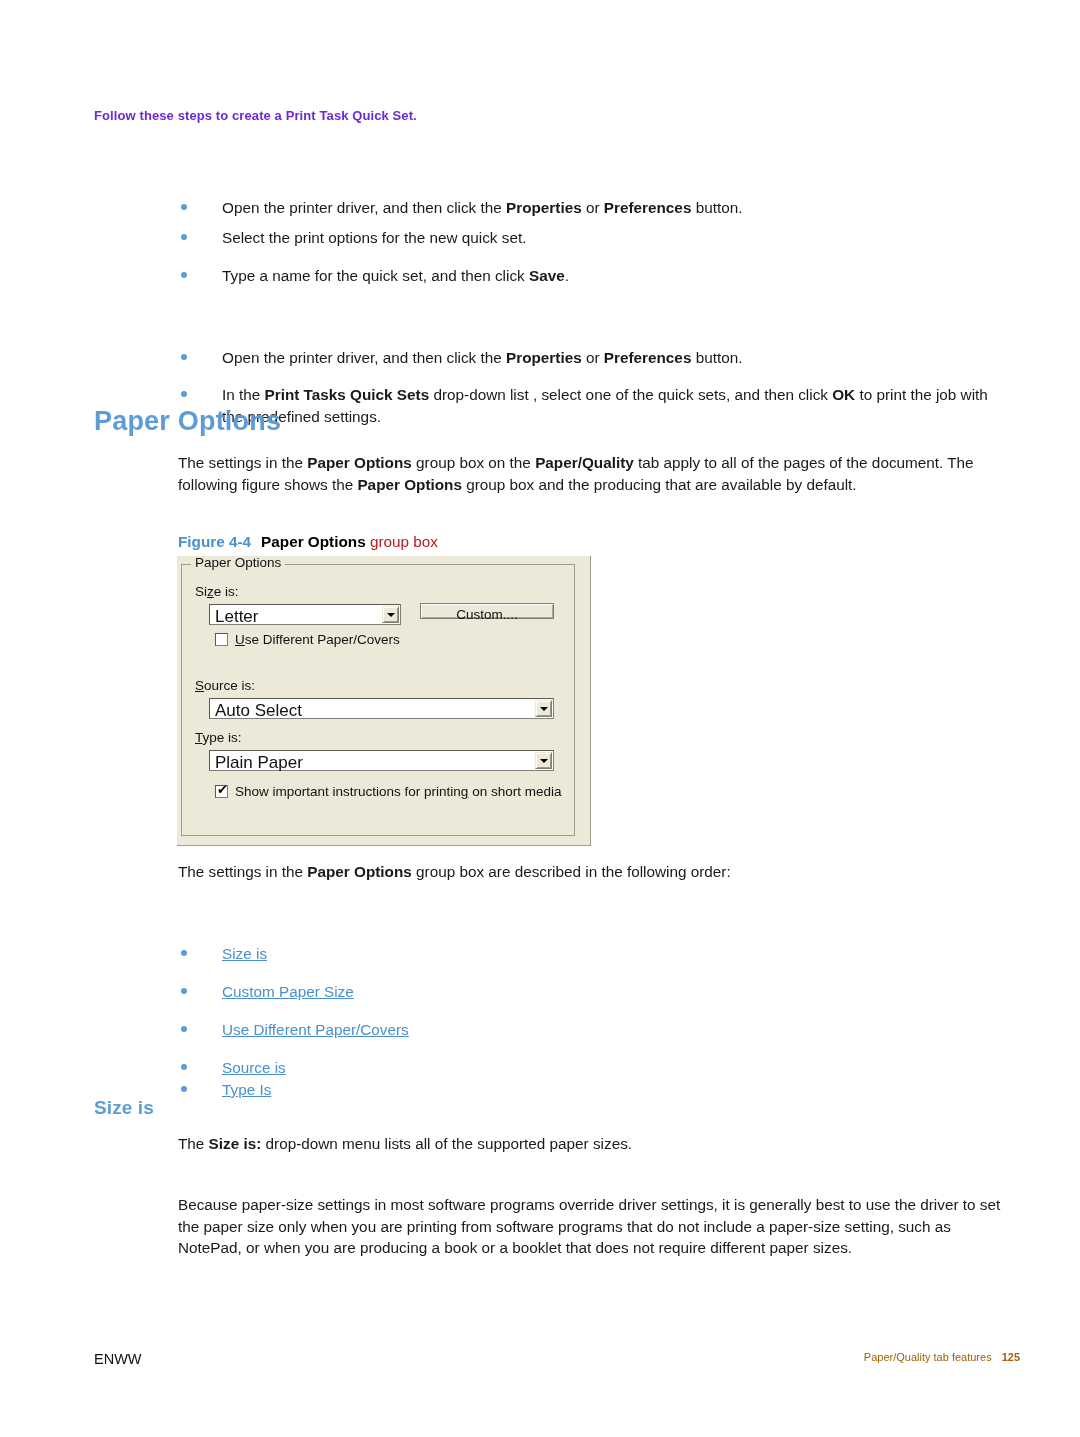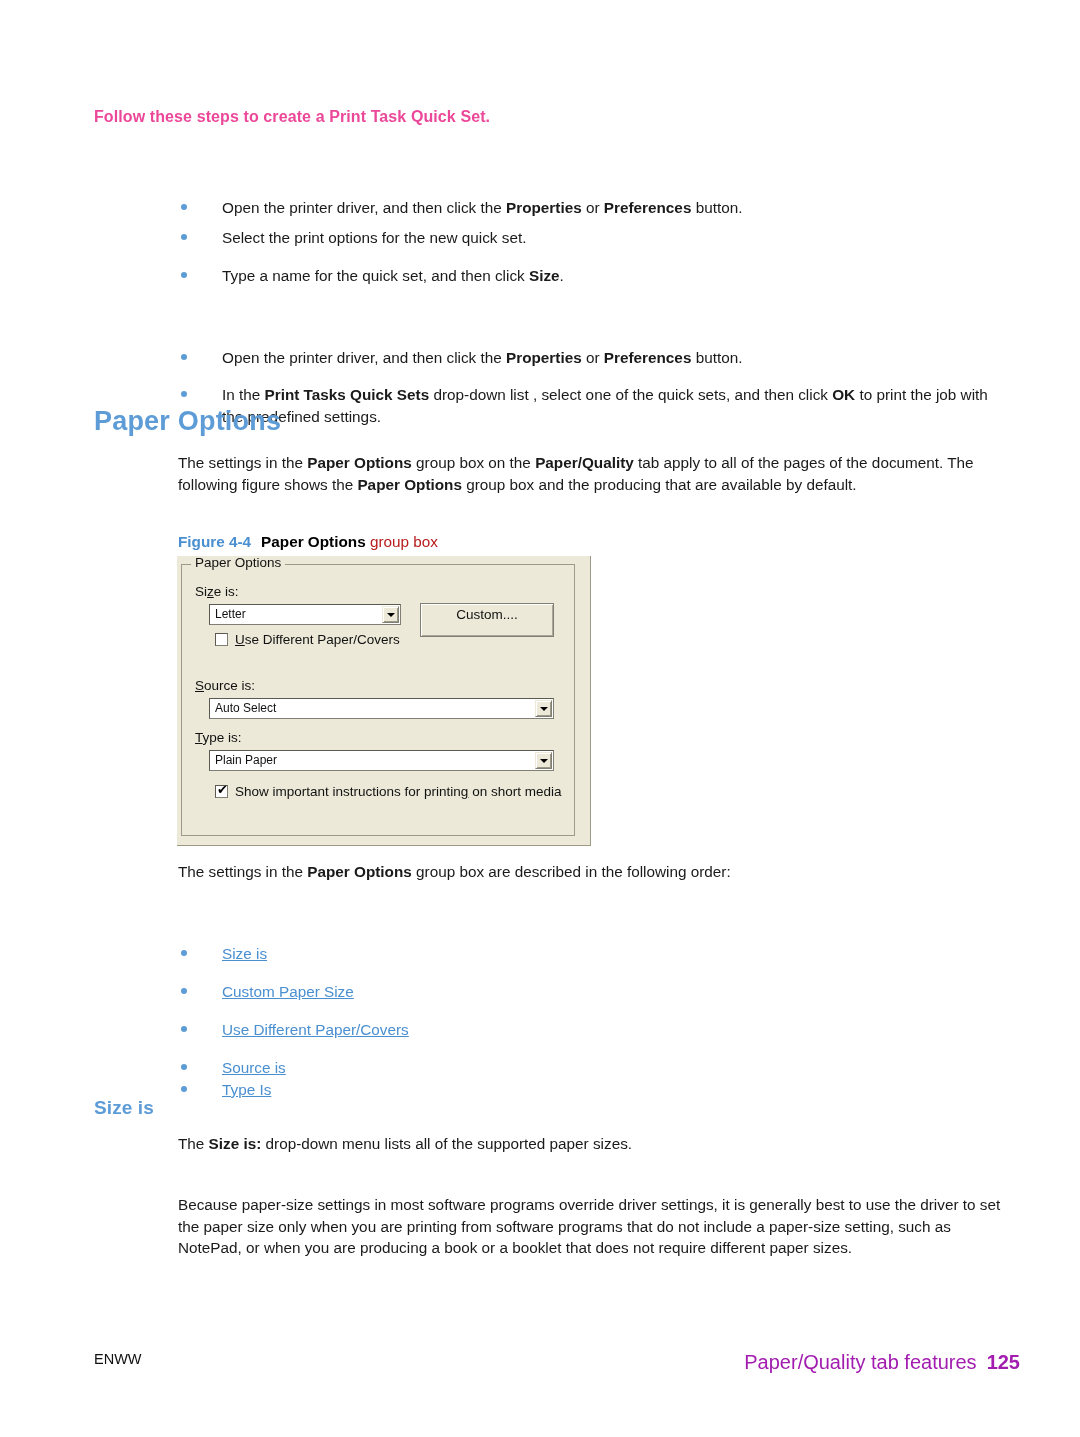--- a/index.html
+++ b/index.html
@@ -21,23 +21,23 @@
     left: 0; top: 0;
     width: 1080px;
     height: 1437px;
     overflow: hidden;
   }
 
   
   .sub-head {
     position: absolute;
     left: 94px;
-    font-size: 16px;
-    font-weight: bold;
-    color: #ec4899;
+    font-size: 13px;
+    font-weight: bold;
+    color: #6d28d9;
     letter-spacing: 0.1px;
     white-space: nowrap;
   }
 
   .h1-head {
     position: absolute;
     left: 94px;
     font-size: 27px;
     font-weight: bold;
     color: #5D9CD6;
@@ -172,21 +172,21 @@
     background: #ffffff;
     border: 1px solid #7f7f76;
     border-top-color: #5a5a52;
     border-left-color: #5a5a52;
     box-sizing: border-box;
   }
   .wcombo .ctext {
     position: absolute;
     left: 5px;
     top: 2px;
-    font-size: 12px;
+    font-size: 17px;
     color: #111;
     white-space: nowrap;
   }
   .wcombo .cbtn {
     position: absolute;
     right: 1px;
     top: 1px;
     bottom: 1px;
     width: 17px;
     background: #ece9d8;
@@ -203,21 +203,21 @@
     margin-left: -4px;
     margin-top: -2px;
     width: 0; height: 0;
     border-left: 4px solid transparent;
     border-right: 4px solid transparent;
     border-top: 4px solid #000;
   }
 
   .wbutton {
     position: absolute;
-    height: 34px;
+    height: 16px;
     background: #ece9d8;
     border: 1px solid #7f7f76;
     box-shadow: inset 1px 1px 0 #ffffff, inset -1px -1px 0 #aca899;
     box-sizing: border-box;
     text-align: center;
     font-size: 13.5px;
     color: #111;
     line-height: 21px;
   }
 
@@ -258,22 +258,22 @@
     left: 94px;
     top: 1351px;
     font-size: 14.5px;
     color: #111;
     white-space: nowrap;
   }
   .footer-right {
     position: absolute;
     right: 60px;
     top: 1351px;
-    font-size: 20px;
-    color: #a21caf;
+    font-size: 11px;
+    color: #a16207;
     white-space: nowrap;
   }
   .footer-right .pg {
     font-weight: bold;
     margin-left: 10px;
   }
 </style>
 </head>
 <body>
 
@@ -284,21 +284,21 @@
   <div class="bullet-row" style="top:153px;">
     <span class="dot"></span>
     <span class="btext"><span>Open the printer driver, and then click the </span><b>Properties</b><span> or </span><b>Preferences</b><span> button.</span></span>
   </div>
   <div class="bullet-row" style="top:183px;">
     <span class="dot"></span>
     <span class="btext"><span>Select the print options for the new quick set.</span></span>
   </div>
   <div class="bullet-row" style="top:221px;">
     <span class="dot"></span>
-    <span class="btext"><span>Type a name for the quick set, and then click </span><b>Size</b><span>.</span></span>
+    <span class="btext"><span>Type a name for the quick set, and then click </span><b>Save</b><span>.</span></span>
   </div>
 
 
   <div class="bullet-row" style="top:303px;">
     <span class="dot"></span>
     <span class="btext"><span>Open the printer driver, and then click the </span><b>Properties</b><span> or </span><b>Preferences</b><span> button.</span></span>
   </div>
   <div class="bullet-row" style="top:340px;">
     <span class="dot"></span>
     <span class="btext"><span>In the </span><b>Print Tasks Quick Sets</b><span> drop-down list , select one of the quick sets, and then click </span><b>OK</b><span> to print the job with the predefined settings.</span></span>

